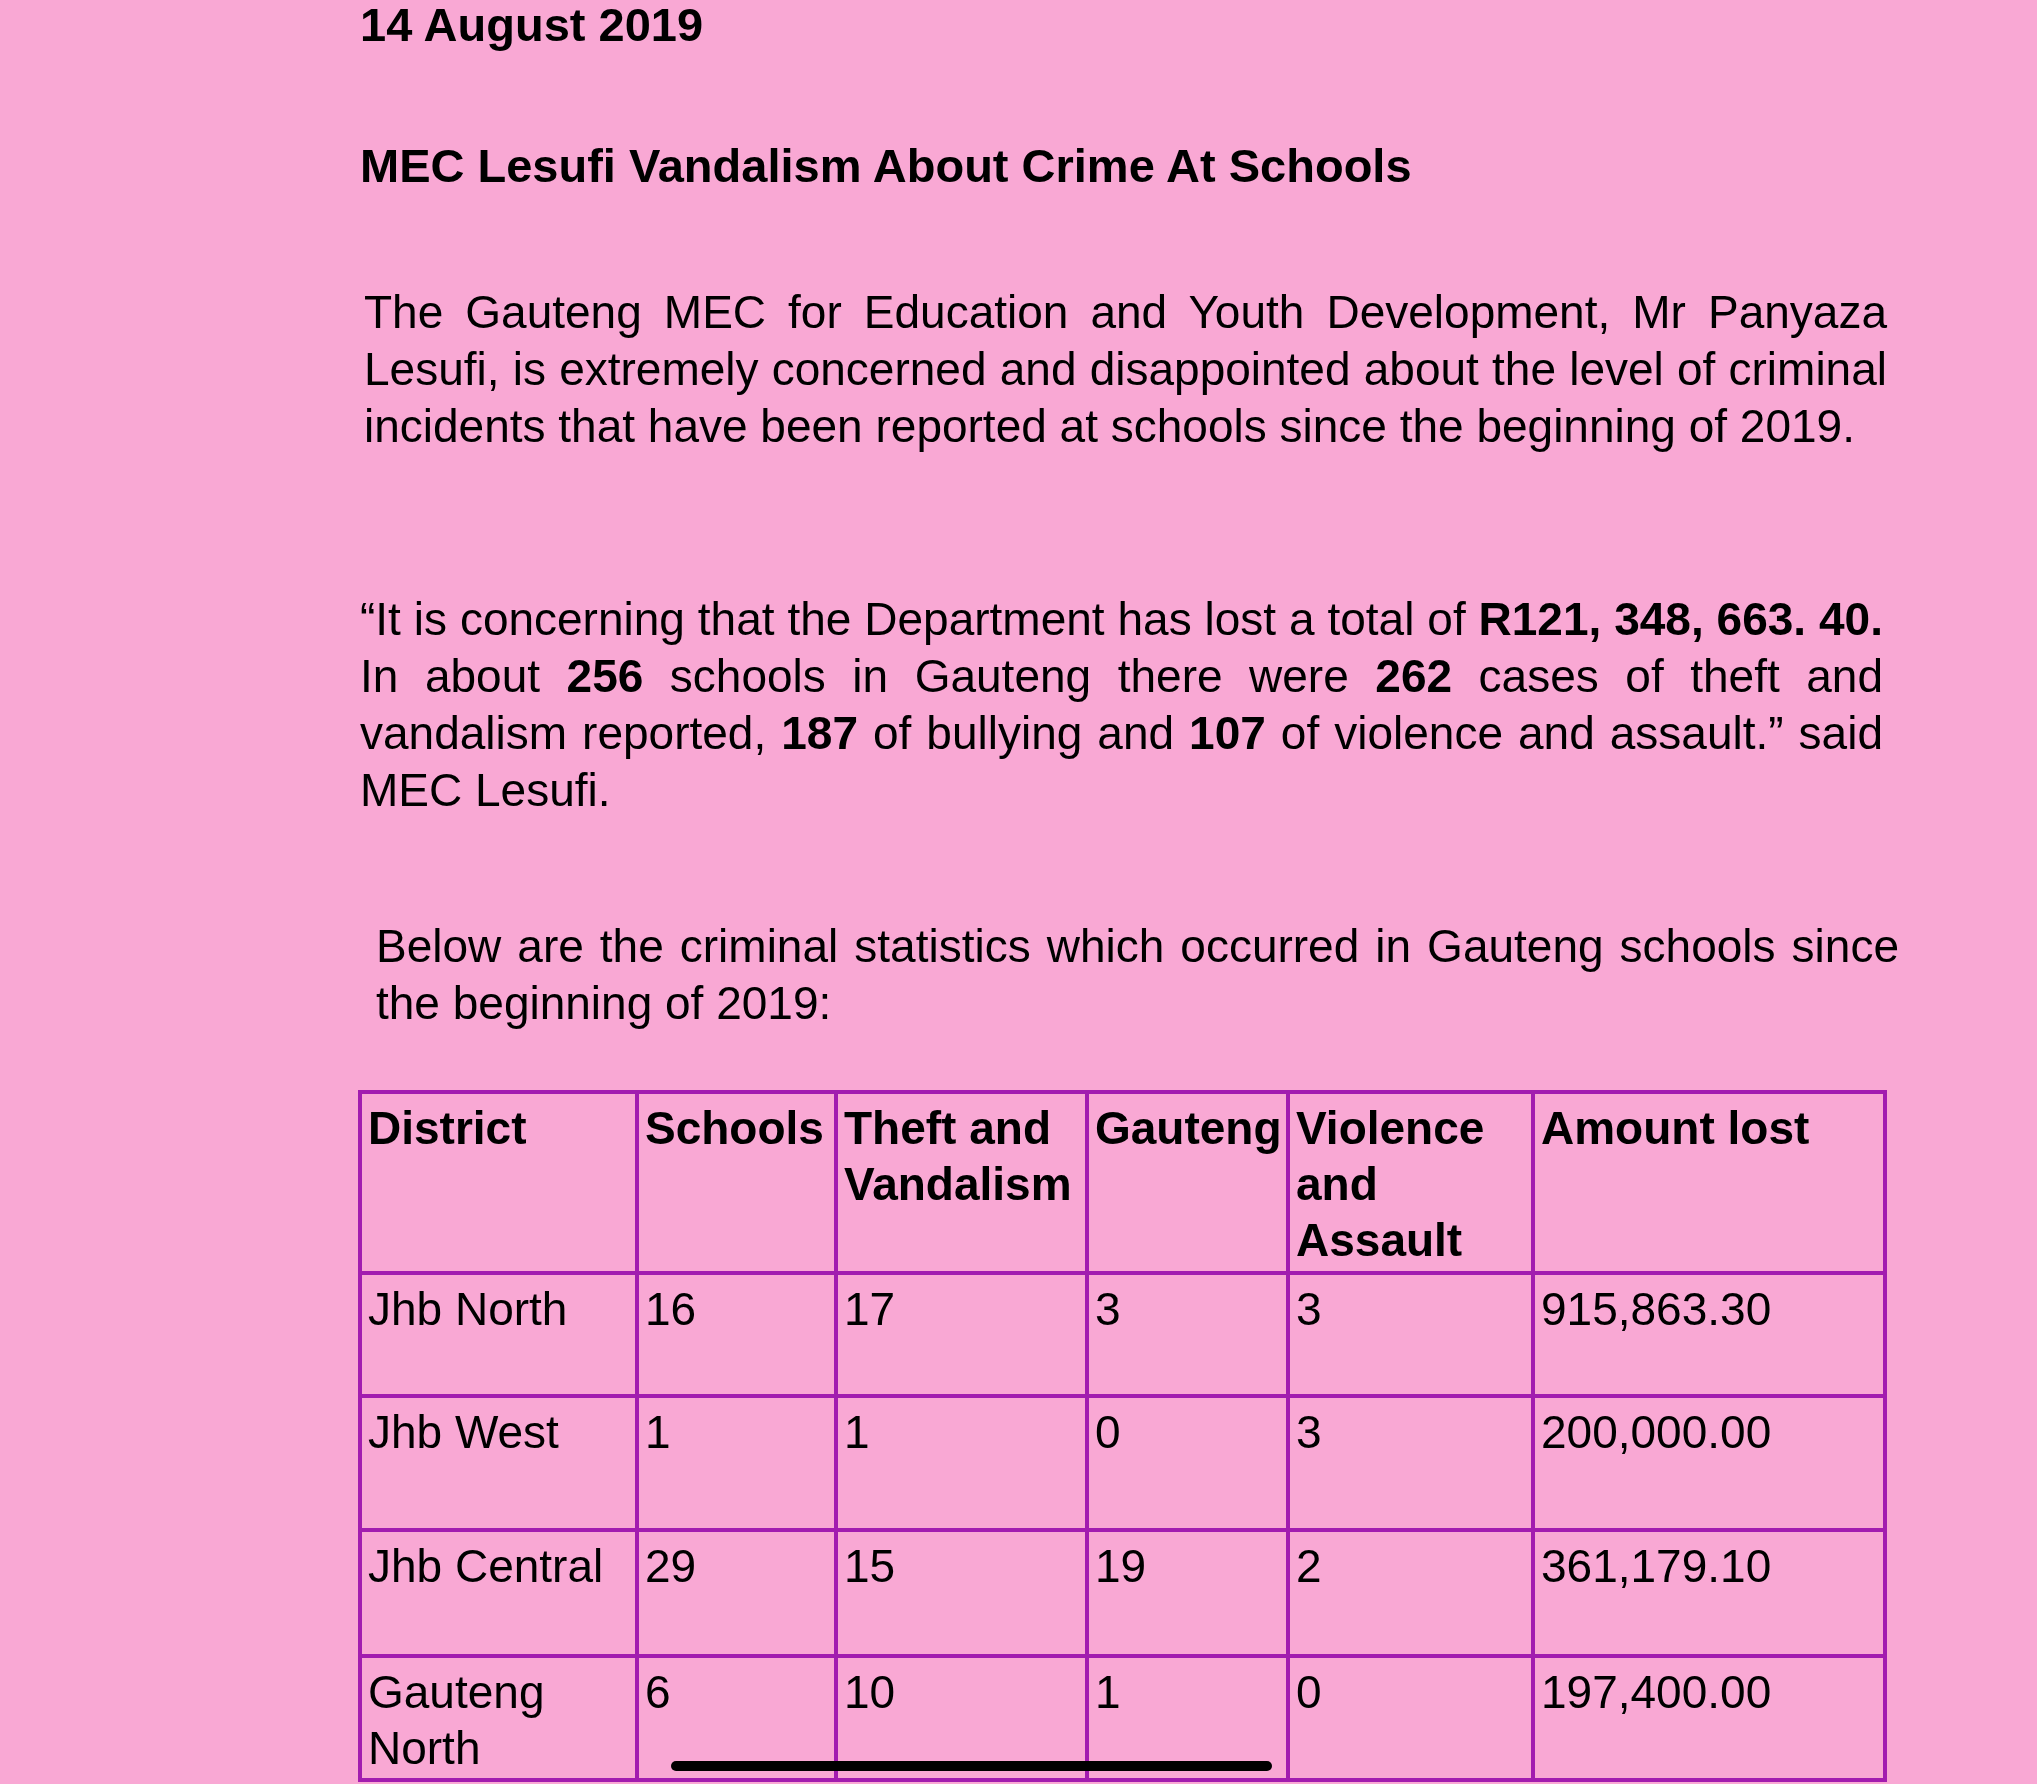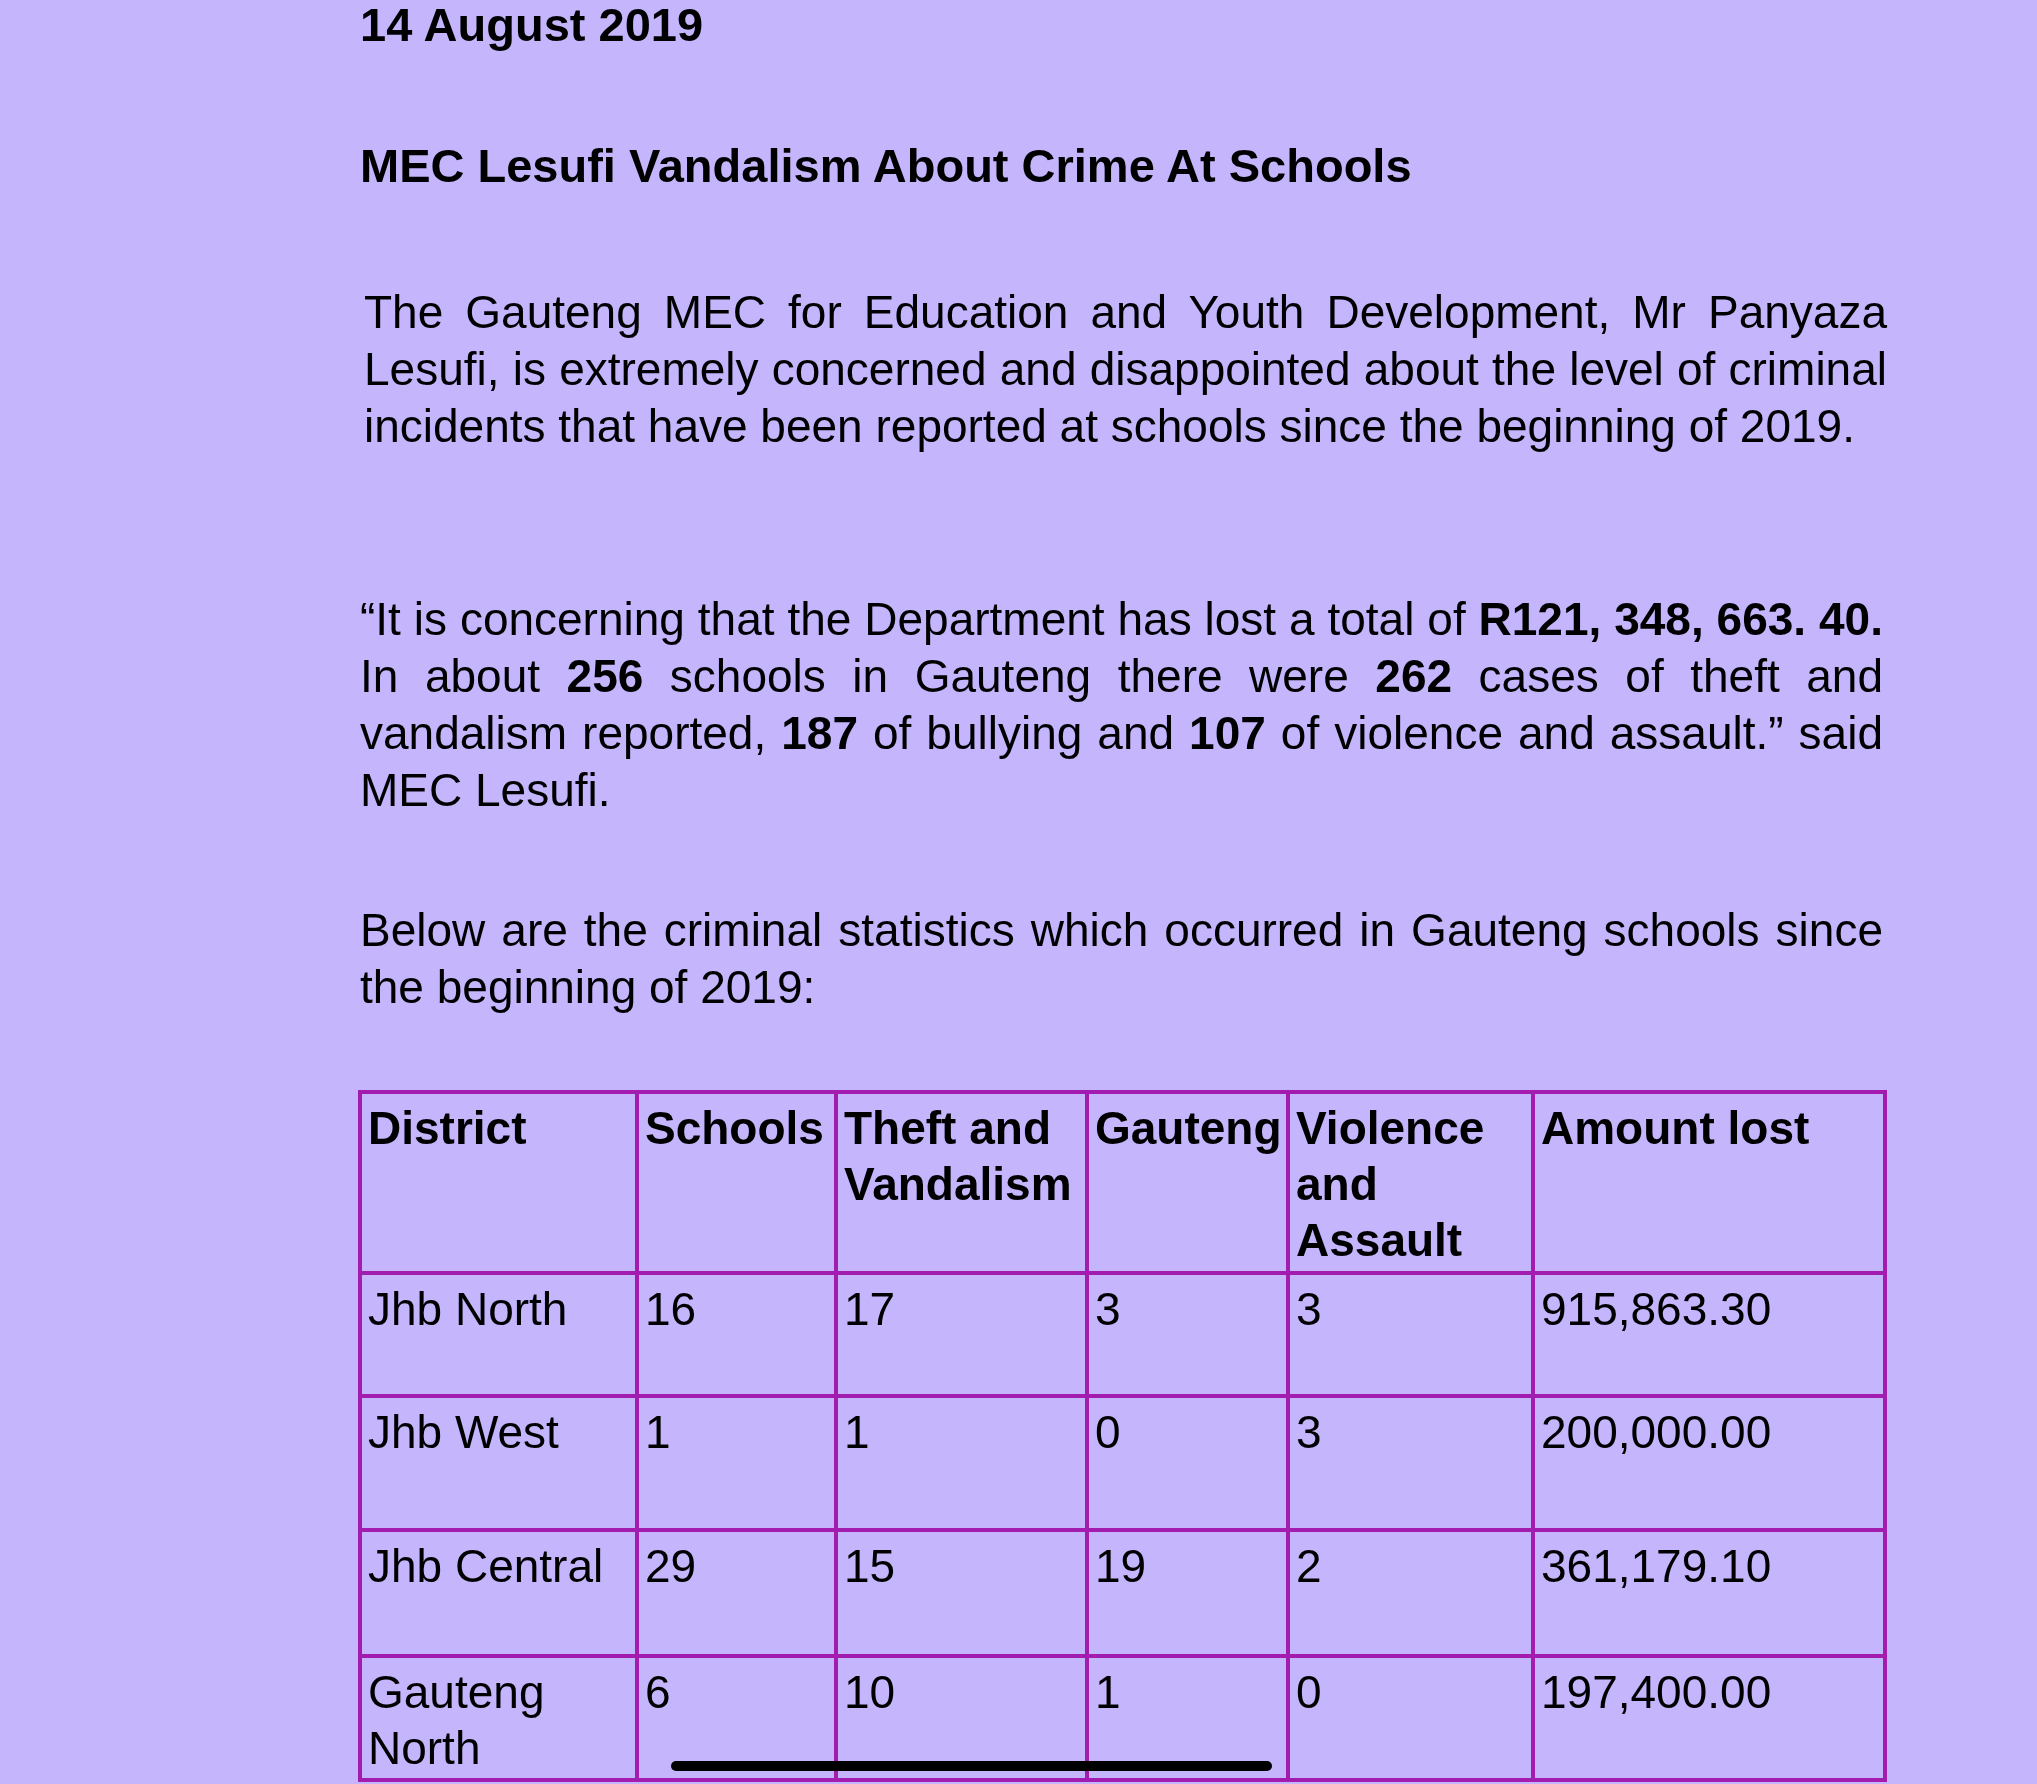--- a/index.html
+++ b/index.html
@@ -1,18 +1,18 @@
 <!DOCTYPE html>
 <html><head>
 <meta charset="utf-8">
 <style>
   html, body { margin: 0; padding: 0; background: #ffffff; }
   body { width: 2038px; height: 1784px; overflow: hidden; position: relative;
          font-family: "Liberation Sans", sans-serif; color: #000; }
-  .page { position: absolute; left: 0; top: 0; width: 2038px; height: 1784px; background: #c4b5fd; }
+  .page { position: absolute; left: 0; top: 0; width: 2038px; height: 1784px; background: #f9a8d4; }
   .date { position: absolute; left: 360px; top: -2px; font-size: 47px; font-weight: bold; line-height: 54px; }
   .title { position: absolute; left: 360px; top: 139px; font-size: 47px; font-weight: bold; line-height: 54px; }
   .para { position: absolute; left: 360px; width: 1523px; font-size: 46px; line-height: 57px;
           text-align: justify; }
   .para b { font-weight: bold; }
   .p1 { top: 280px; }
   .p2 { top: 591px; }
   .p3 { top: 902px; }
   table.stats { position: absolute; left: 358px; top: 1090px; border-collapse: collapse;
                 font-size: 46px; line-height: 56px; table-layout: fixed; }
@@ -32,21 +32,21 @@
 <div class="page">
   <div class="date">14 August 2019</div>
   <div class="title">MEC Lesufi Vandalism About Crime At Schools</div>
 
   <p class="para p1" style="margin:4px">The Gauteng MEC for Education and Youth Development, Mr Panyaza Lesufi, is extremely concerned and disappointed about the level of criminal incidents that have been reported at schools since the beginning of 2019.</p>
 
   <p class="para p2" style="margin:0">
     <span>“It is concerning that the Department has lost a total of </span><b>R121, 348, 663. 40.</b><span> In about </span><b>256</b><span> schools in Gauteng there were </span><b>262</b><span> cases of theft and vandalism reported, </span><b>187</b><span> of bullying and </span><b>107</b><span> of violence and assault.” said MEC Lesufi.</span>
   </p>
 
-  <p class="para p3" style="margin:0">Below are the criminal statistics which occurred in Gauteng schools since the beginning of 2019:</p>
+  <p class="para p3" style="margin:16px">Below are the criminal statistics which occurred in Gauteng schools since the beginning of 2019:</p>
 
   <table class="stats">
     <colgroup>
       <col style="width:277px">
         <col style="width:199px">
         <col style="width:251px">
       <col style="width:201px">
         <col style="width:245px">
         <col style="width:352px">
     </colgroup>

